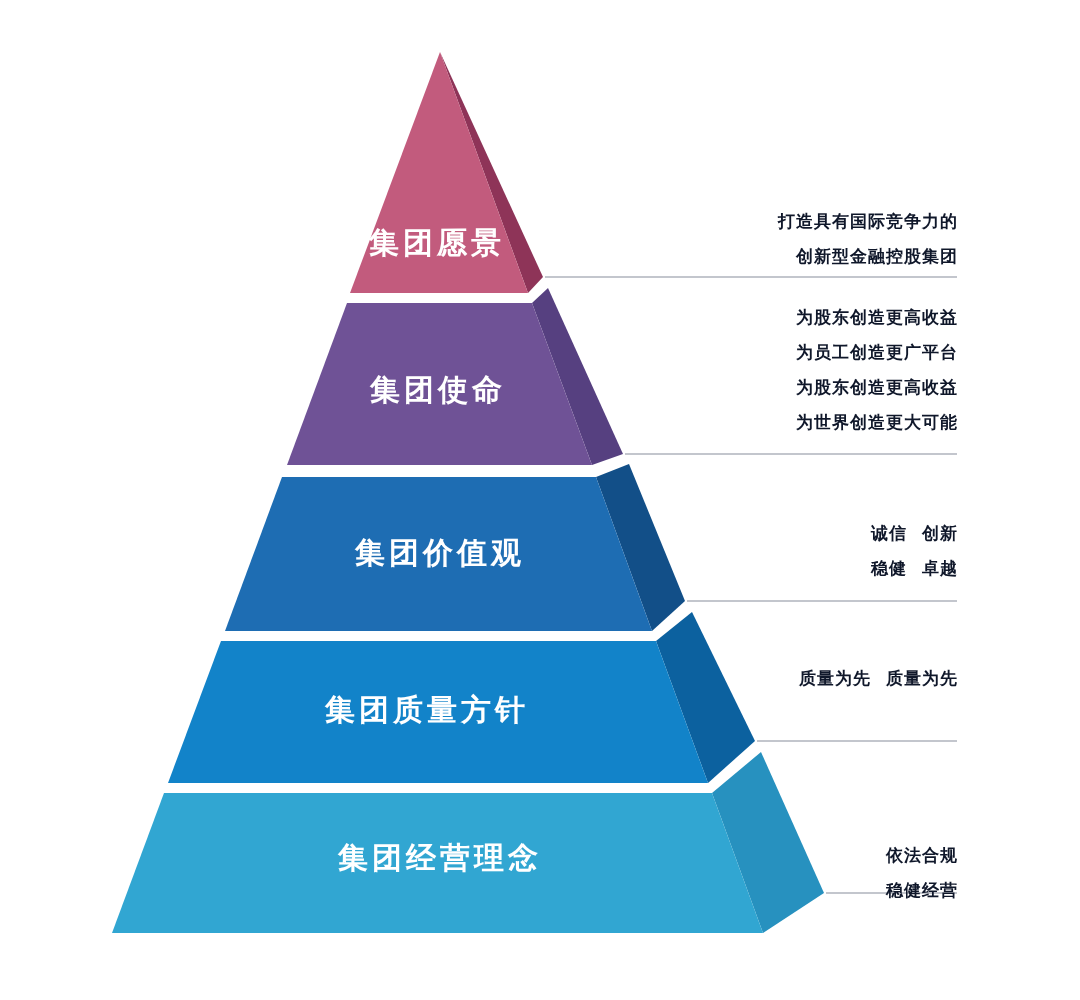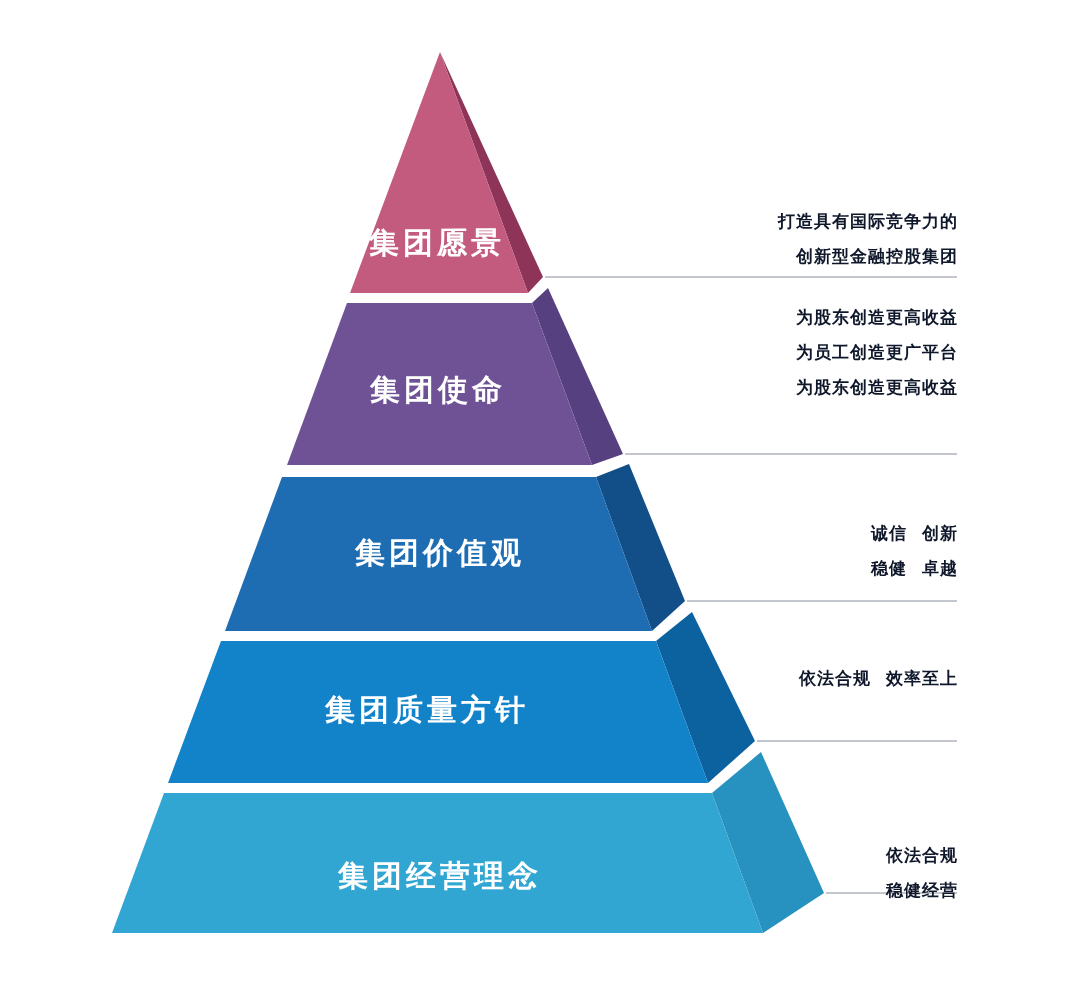--- a/index.html
+++ b/index.html
@@ -27,21 +27,21 @@
     font-weight: bold;
     font-size: 30px;
     letter-spacing: 4px;
     white-space: nowrap;
     text-align: center;
   }
   .label-t1 { left: 437px; top: 243px; }
   .label-t2 { left: 438px; top: 390px; }
   .label-t3 { left: 440px; top: 553px; }
   .label-t4 { left: 427px; top: 710px; }
-  .label-t5 { left: 440px; top: 876px; }
+  .label-t5 { left: 440px; top: 858px; }
 
   .desc-block {
     position: absolute;
     right: 122px;
     text-align: right;
     color: #0f172a;
     font-weight: bold;
     font-size: 17px;
     line-height: 35px;
     letter-spacing: 1px;
@@ -92,29 +92,30 @@
 
   <div class="desc-block desc-t1">
     <span class="desc-line">打造具有国际竞争力的</span>
     <span class="desc-line">创新型金融控股集团</span>
   </div>
 
   <div class="desc-block desc-t2">
     <span class="desc-line">为股东创造更高收益</span>
     <span class="desc-line">为员工创造更广平台</span>
     <span class="desc-line">为股东创造更高收益</span>
+    <span class="desc-line">为世界创造更大可能</span>
   </div>
 
   <div class="desc-block desc-t3">
     <span class="desc-line">诚信 创新</span>
     <span class="desc-line">稳健 卓越</span>
   </div>
 
   <div class="desc-block desc-t4">
-    <span class="desc-line">依法合规 效率至上</span>
+    <span class="desc-line">质量为先 质量为先</span>
   </div>
 
   <div class="desc-block desc-t5">
     <span class="desc-line">依法合规</span>
     <span class="desc-line">稳健经营</span>
   </div>
 
 </div>
 
 </body></html>

